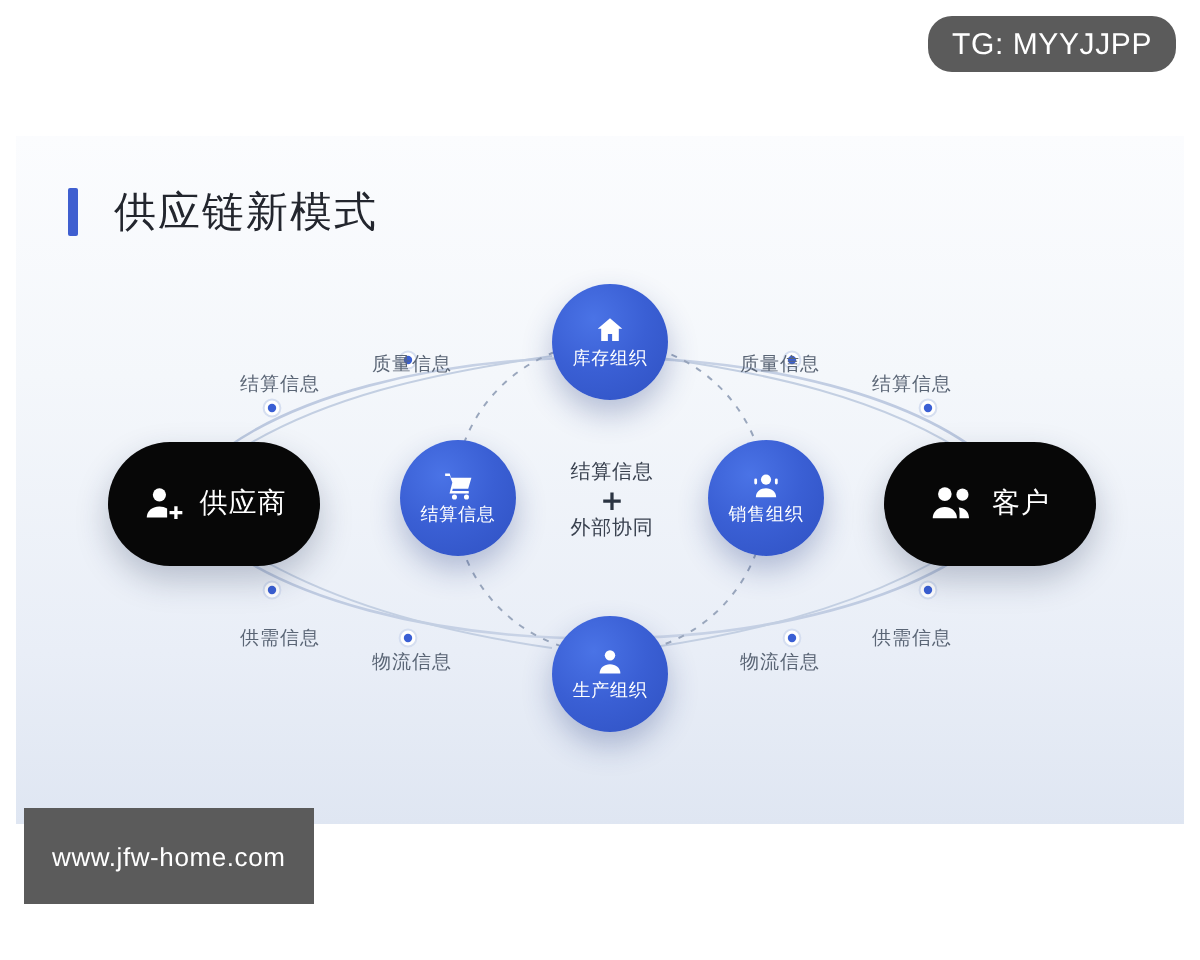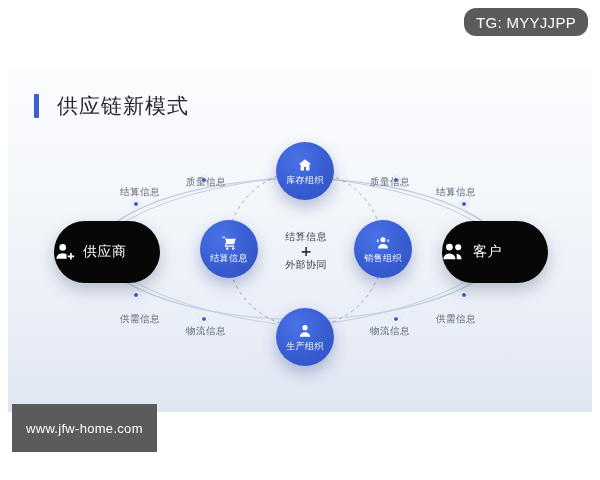--- a/index.html
+++ b/index.html
@@ -87,20 +87,21 @@
 
   
   .pill {
     position: absolute;
     width: 106px;
     height: 62px;
     border-radius: 31px;
     background: #070707;
     display: flex;
     align-items: center;
+    justify-content: center;
     gap: 7px;
     box-shadow: 0 7px 16px rgba(30, 45, 80, 0.26);
   }
   .pill .pill-label {
     color: #ffffff;
     font-size: 14px;
     font-family: "DejaVu Sans", "Liberation Sans", sans-serif;
     letter-spacing: 0.5px;
   }
   #pill-supplier { left: 46px; top: 153px; }

